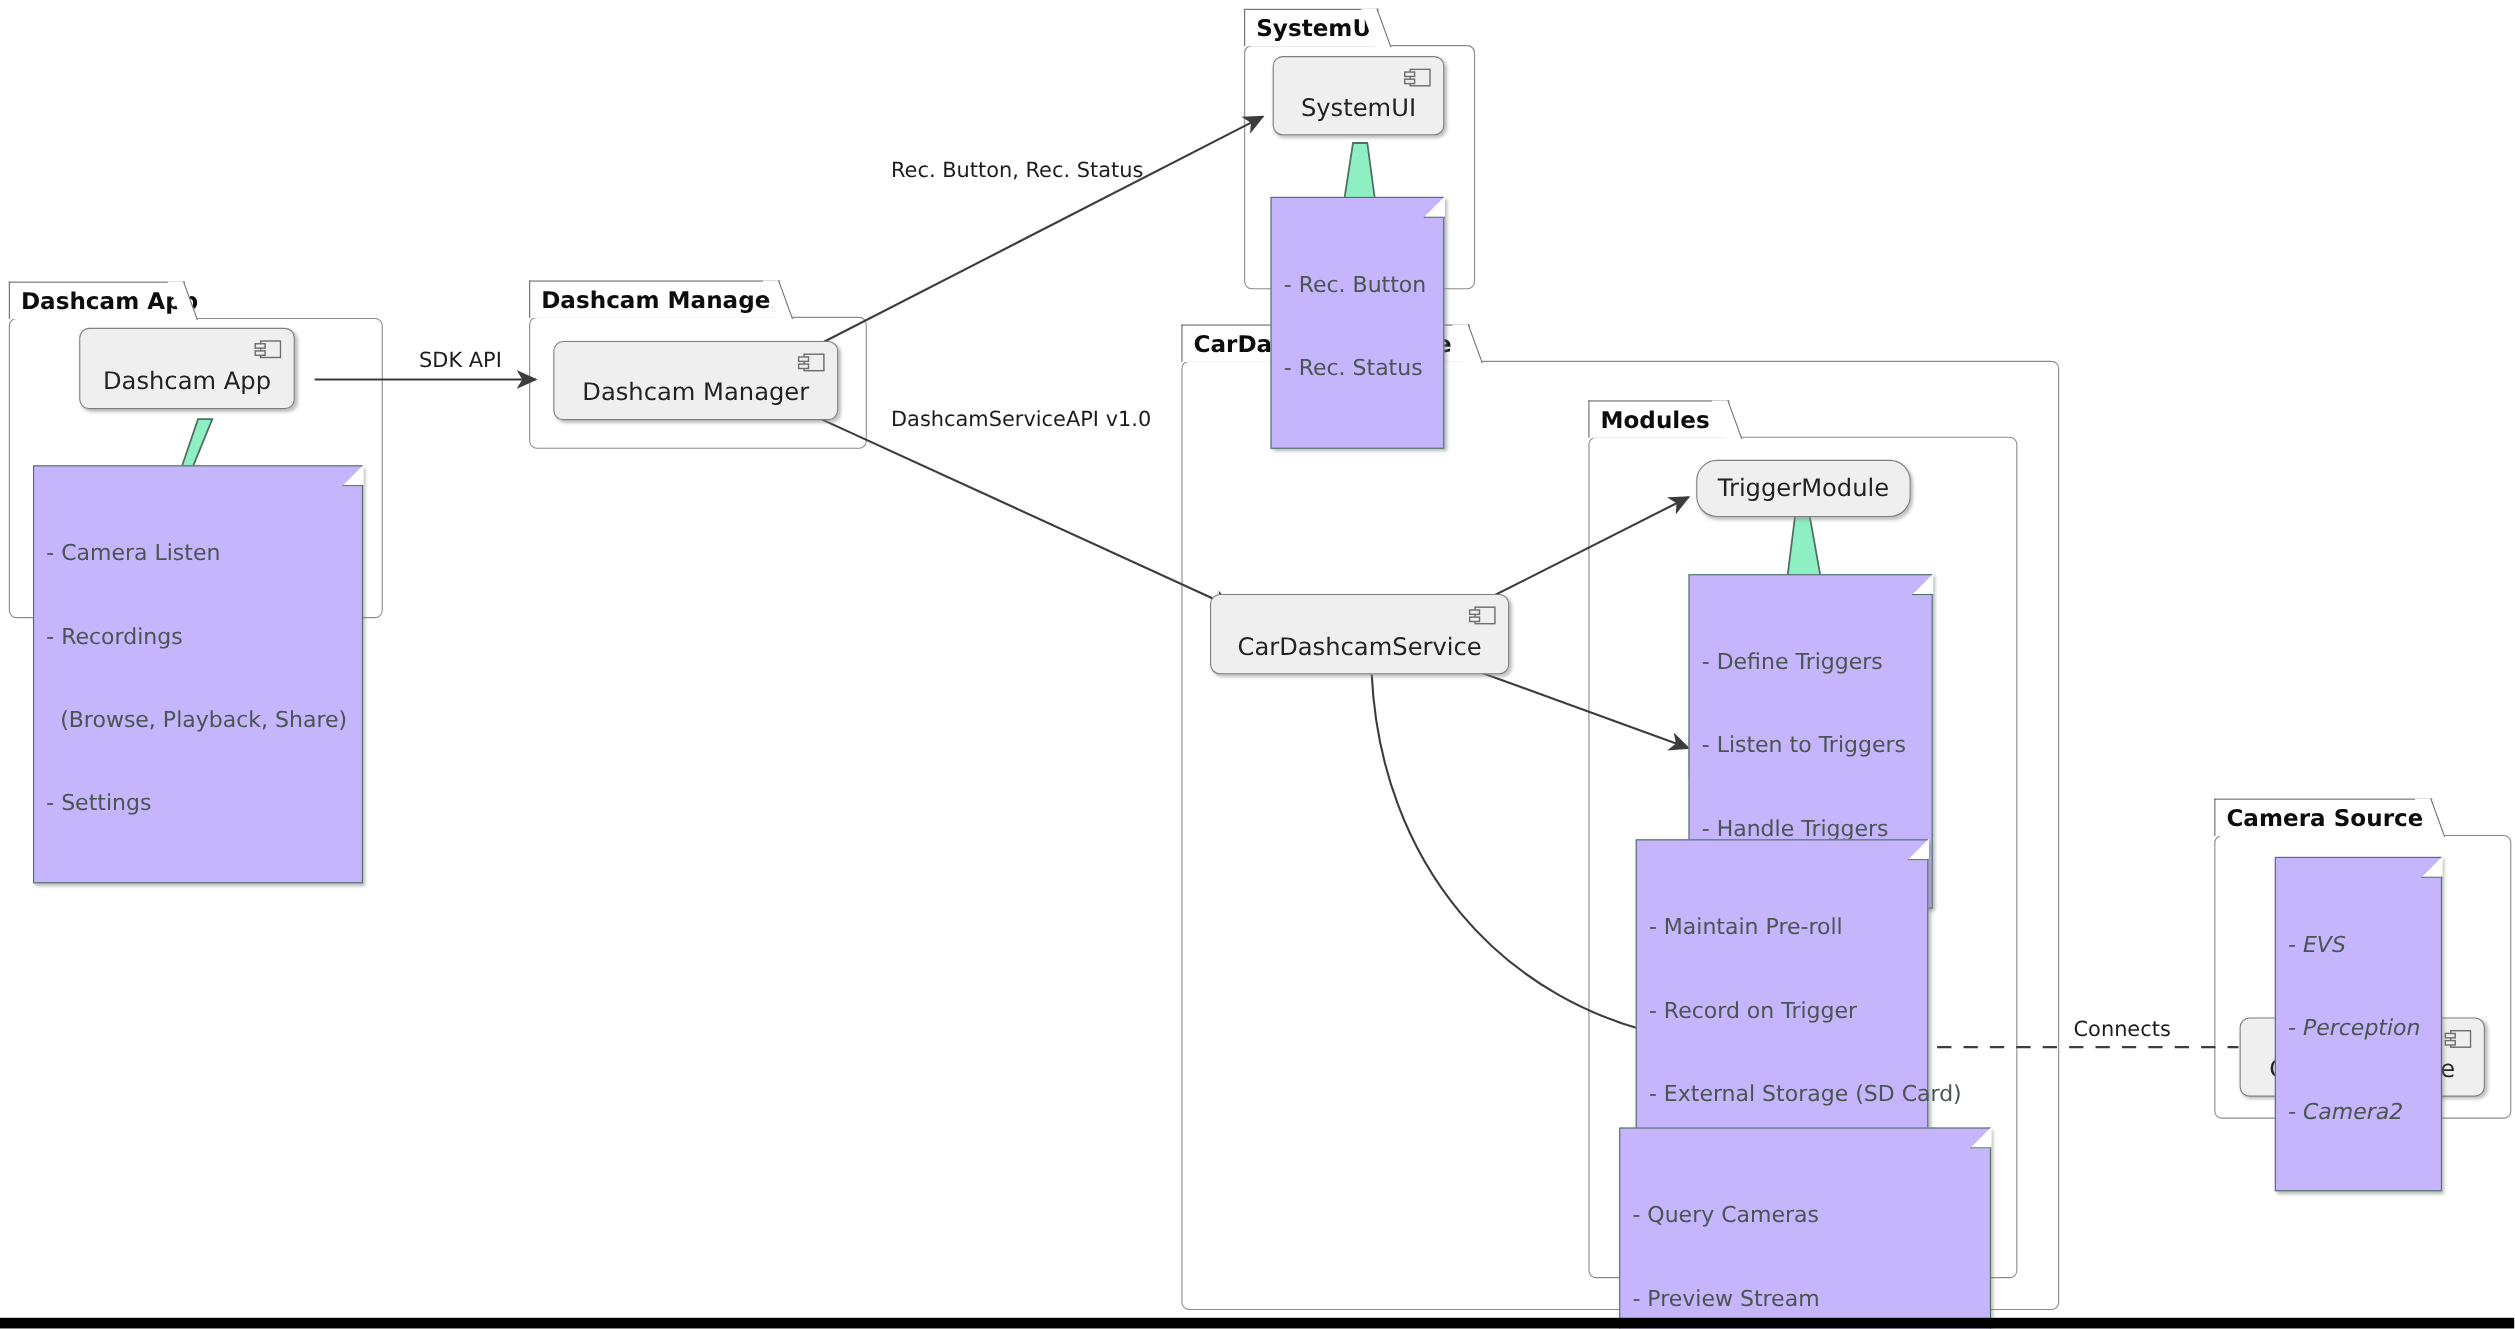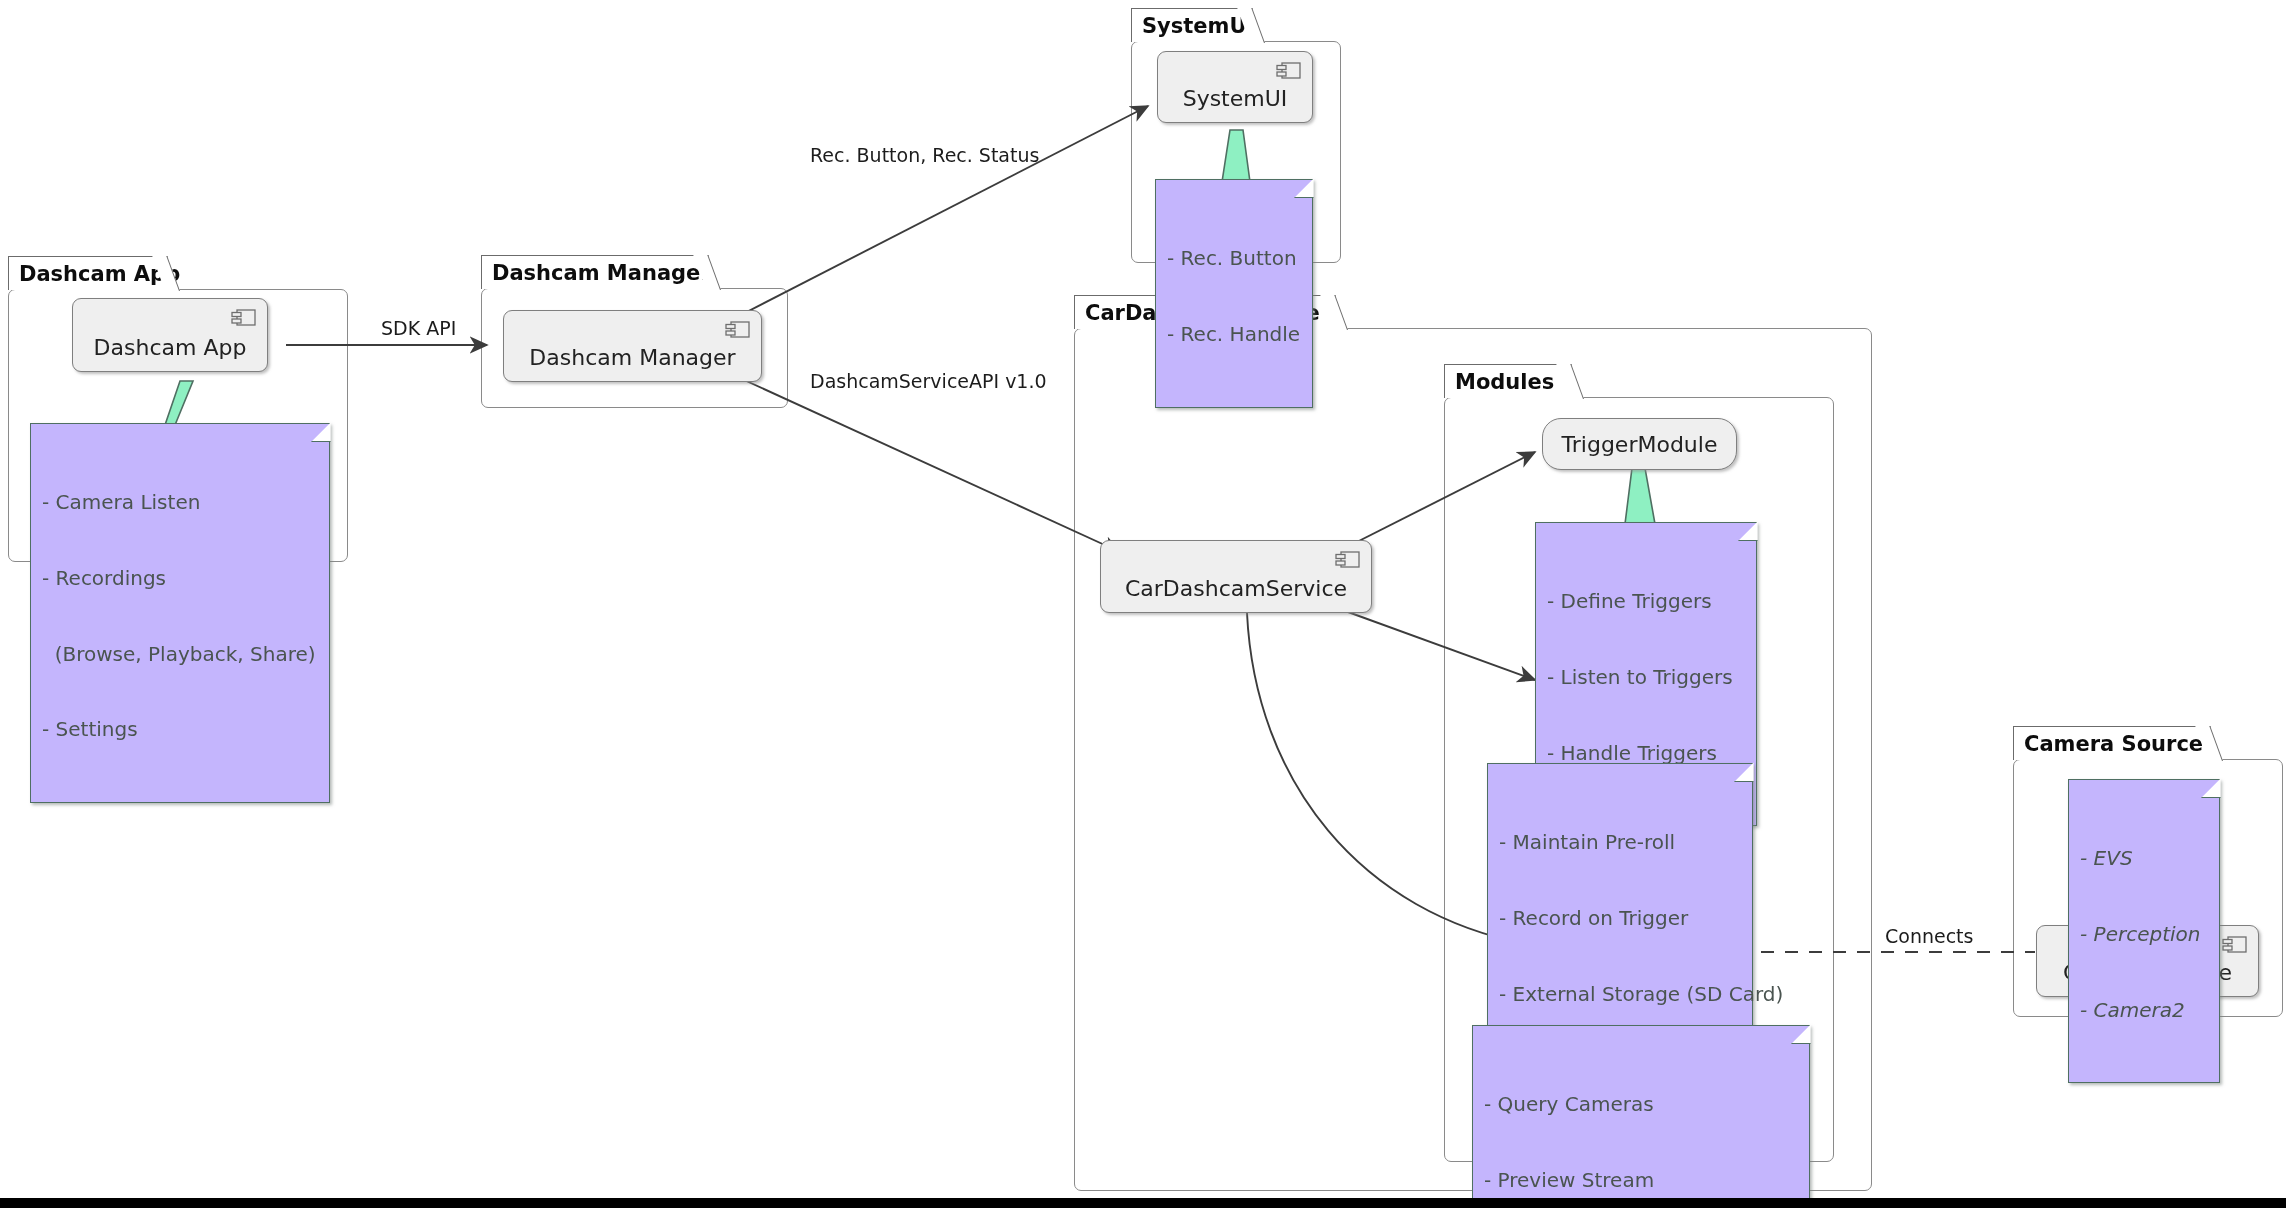--- a/index.html
+++ b/index.html
@@ -232,21 +232,21 @@
   <div class="comp tall" style="left:1157px; top:51px; width:156px; height:72px;">
     <svg class="comp-icon" viewBox="0 0 25 18">
       <rect x="6" y="1" width="18" height="15" fill="#efefef" stroke="#6e6e6e" stroke-width="1.3"></rect>
       <rect x="1" y="3.5" width="9" height="4" fill="#efefef" stroke="#6e6e6e" stroke-width="1.3"></rect>
       <rect x="1" y="10" width="9" height="4" fill="#efefef" stroke="#6e6e6e" stroke-width="1.3"></rect>
     </svg>
     <span>SystemUI</span>
   </div>
   <div class="note" style="left:1155px; top:179px; width:158px;">
     <span class="note-line">- Rec. Button</span>
-    <span class="note-line">- Rec. Handle</span>
+    <span class="note-line">- Rec. Status</span>
   </div>
 
   <div class="pkg" style="left:1074px; top:295px; width:798px; height:896px;">
     <div class="pkg-tab" style="width:262px;">CarDashcamService</div>
     <div class="pkg-body" style="top:33px; width:798px; height:863px;"></div>
   </div>
   <div class="comp tall" style="left:1100px; top:540px; width:272px; height:73px;">
     <svg class="comp-icon" viewBox="0 0 25 18">
       <rect x="6" y="1" width="18" height="15" fill="#efefef" stroke="#6e6e6e" stroke-width="1.3"></rect>
       <rect x="1" y="3.5" width="9" height="4" fill="#efefef" stroke="#6e6e6e" stroke-width="1.3"></rect>

